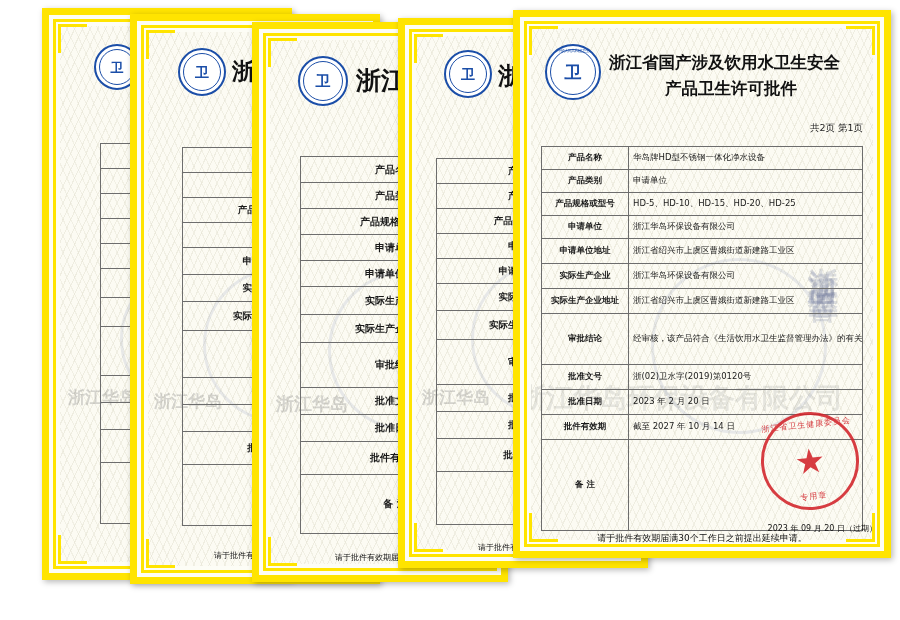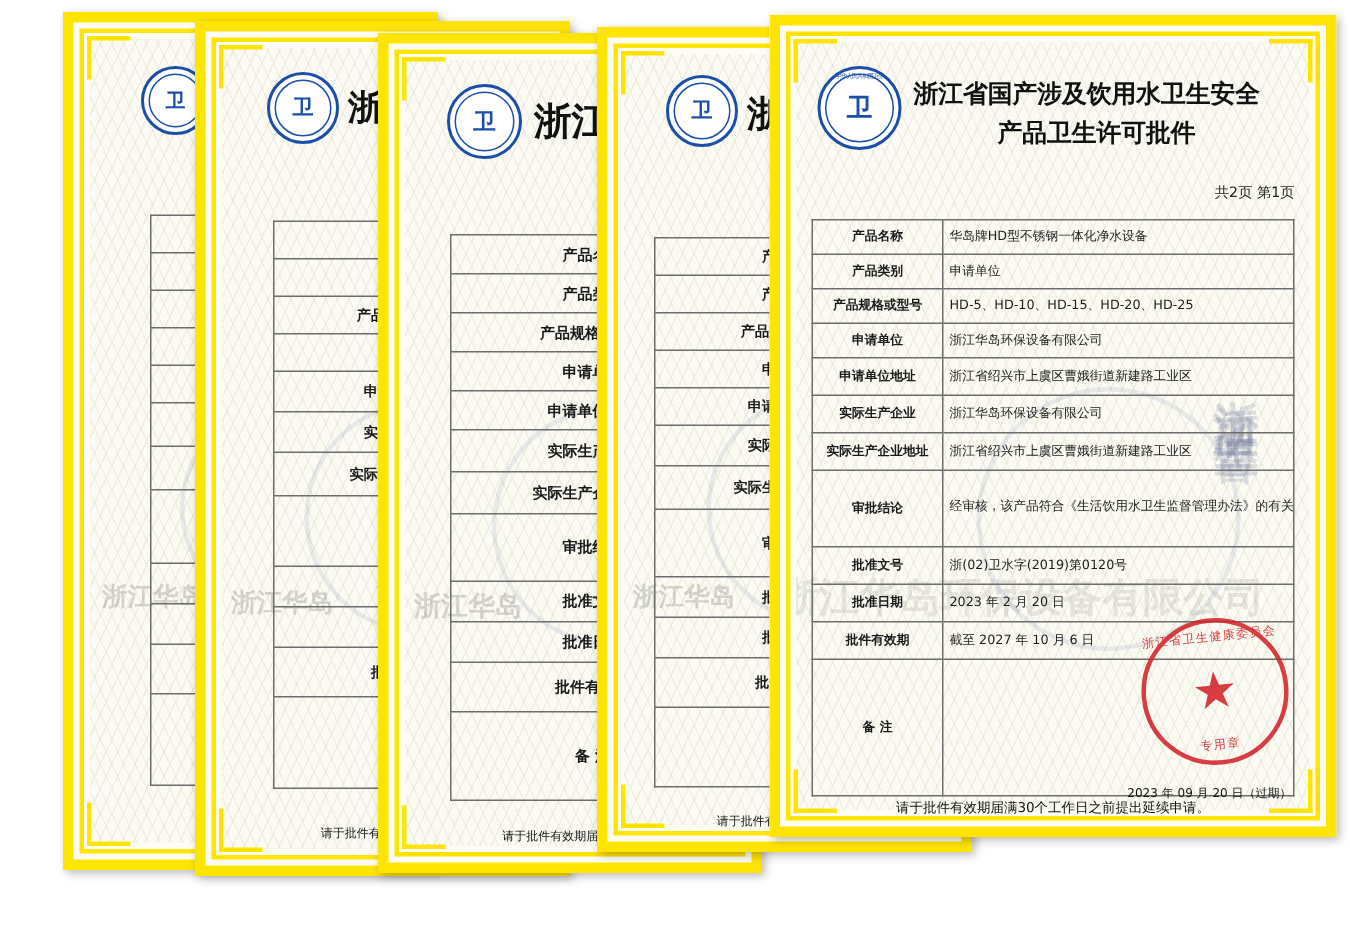--- a/index.html
+++ b/index.html
@@ -460,33 +460,33 @@
       <tr>
         <td class="lab" style="height:22px;">批准文号</td>
         <td class="val">浙(02)卫水字(2019)第0120号</td>
       </tr>
       <tr>
         <td class="lab" style="height:22px;">批准日期</td>
         <td class="val">2023 年 2 月 20 日</td>
       </tr>
       <tr>
         <td class="lab" style="height:22px;">批件有效期</td>
-        <td class="val">截至 2027 年 10 月 6 日</td>
+        <td class="val">截至 2027 年 10 月 14 日</td>
       </tr>
       <tr>
         <td class="lab" style="height:88px;">备    注</td>
         <td class="val"></td>
       </tr>
     </tbody>
       </table>
 
     <div class="seal" style="right:32px;bottom:48px;width:92px;height:92px;">
       <div class="sealtxt">浙江省卫生健康委员会</div>
       <div class="star">★</div>
       <div class="sealbot">专用章</div>
     </div>
 
-    <div class="signdate" style="right:30px;bottom:24px;font-size:8px;text-align:right;">2023 年 09 月 20 日（过期）</div>
+    <div class="signdate" style="right:14px;bottom:24px;font-size:8px;text-align:right;">2023 年 09 月 20 日（过期）</div>
 
     <div class="footnote" style="top:522px;font-size:9px;">请于批件有效期届满30个工作日之前提出延续申请。</div>
   </div>
 
 </div>
 
 </body></html>

